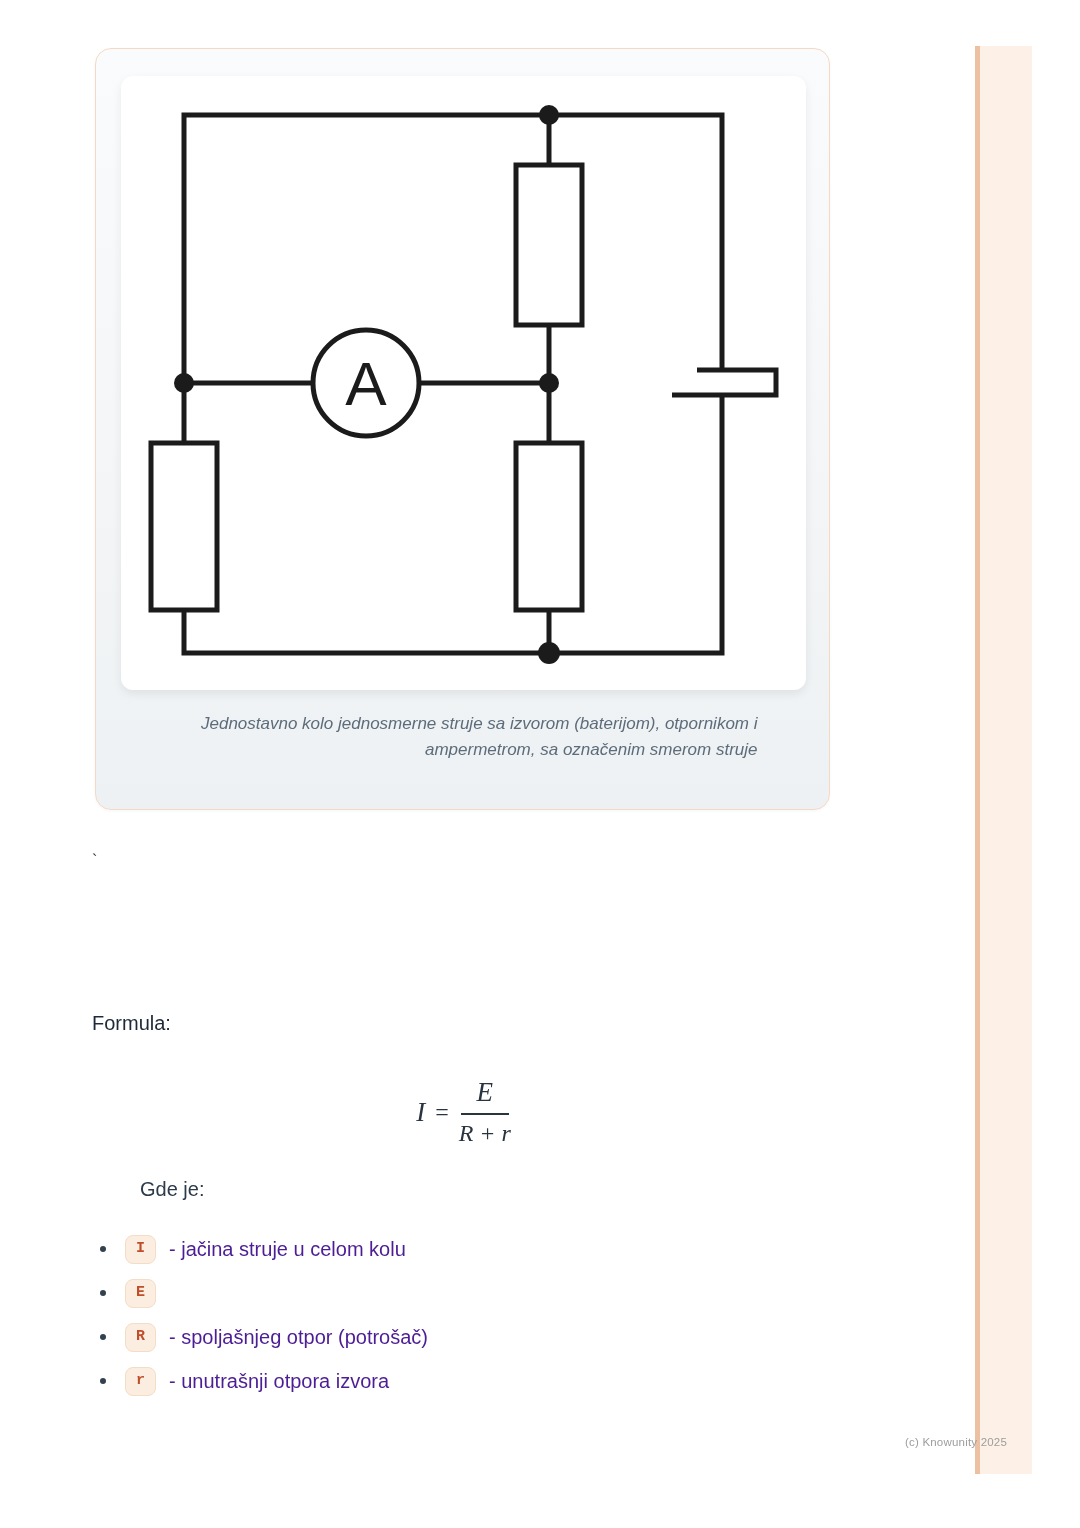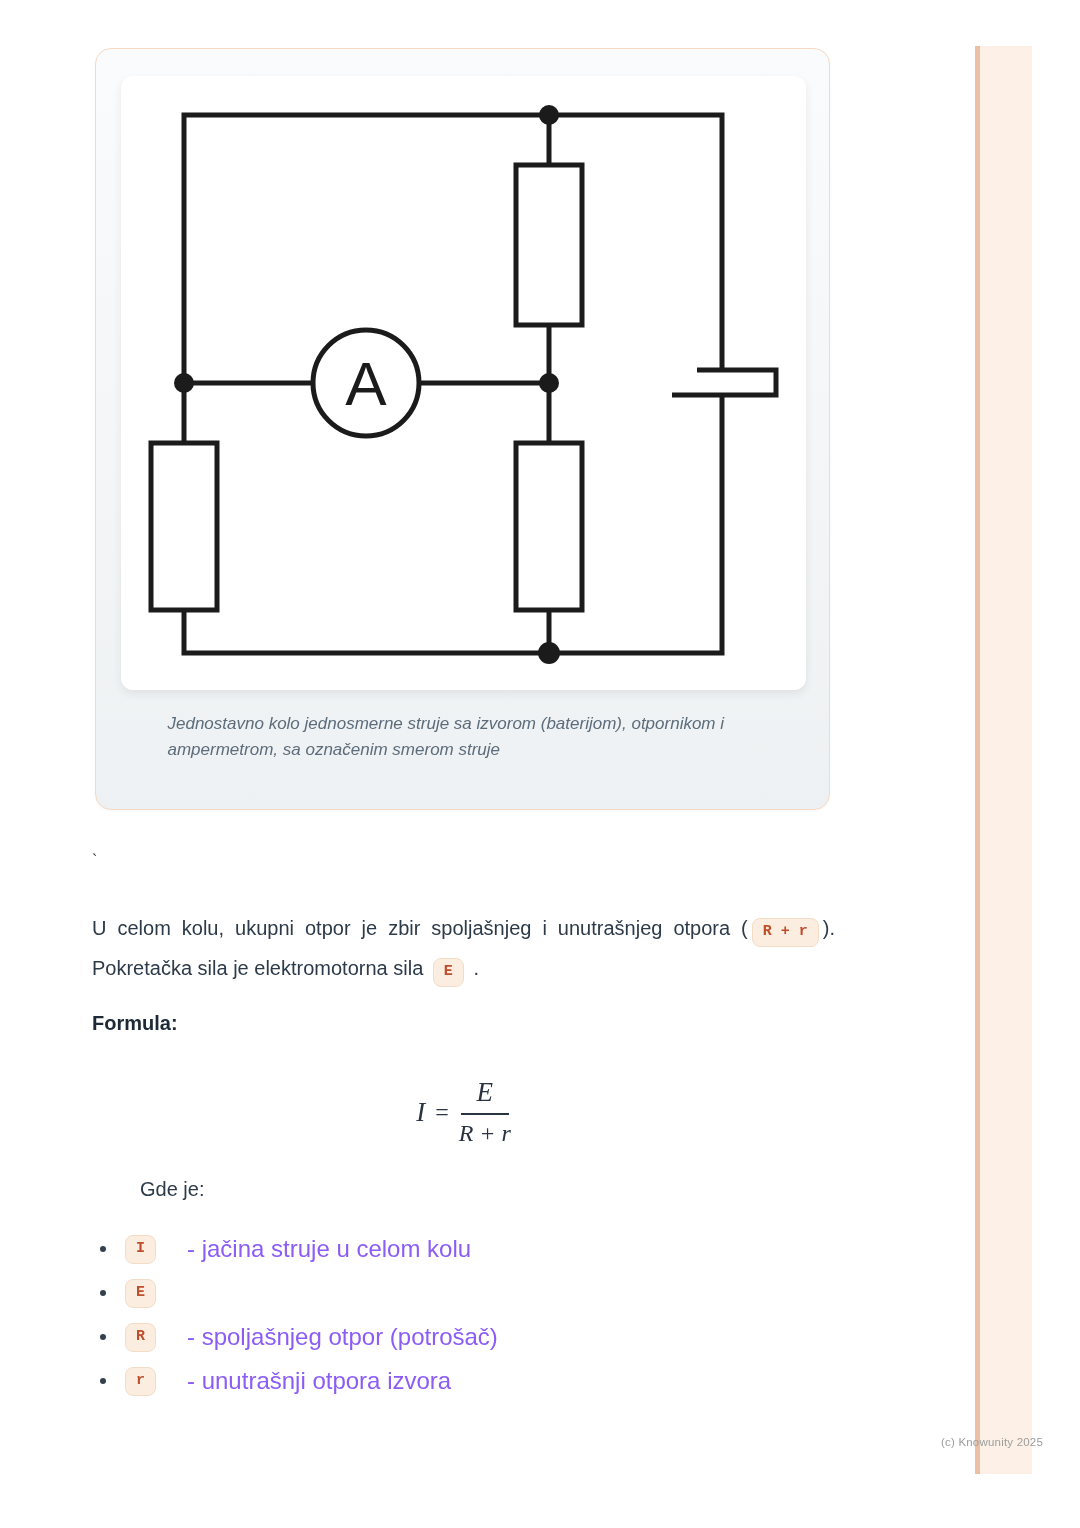--- a/index.html
+++ b/index.html
@@ -26,68 +26,67 @@
     z-index:2;
   }
   .figure-panel {
     position:absolute; left:25px; top:27px; width:685px; height:614px;
     background:#ffffff; border-radius:12px;
     box-shadow:0 4px 10px rgba(0,0,0,.07);
   }
   .figure-panel svg { display:block; width:100%; height:100%; }
   .figure-caption {
     position:absolute; left:50%; top:662px; transform:translateX(-50%);
-    width:590px; text-align:left; font-style:italic;
+    width:590px; text-align:right; font-style:italic;
     font-size:17px; line-height:1.55; color:#5c6c7a;
   }
 
   
   .stray-mark { position:absolute; left:92px; top:852px; font-size:16px; color:#3a3a3a; z-index:2; }
 
   
   .para {
     position:absolute; left:92px; top:908px; width:743px;
     font-size:20px; line-height:40px; text-align:justify; color:#2c3a49; z-index:2;
   }
   .chip {
     display:inline-block; margin:0 4px; padding:3px 10px 4px;
     background:#fbeee1; border:1px solid #f3ddc7; border-radius:8px;
     font-family:"Liberation Mono", monospace; font-weight:bold;
     font-size:15px; line-height:20px; color:#bf4e2c; white-space:nowrap;
     vertical-align:baseline;
   }
 
   .formula-label {
-    position:absolute; left:92px; top:1012px; font-size:20px; font-weight:bold;
+    position:absolute; left:92px; top:1012px; font-size:20px; font-weight:normal;
     color:#1d2937; z-index:2;
   }
 
   .formula {
     position:absolute; left:92px; top:1072px; width:743px; height:80px;
     display:flex; justify-content:center; align-items:center; gap:10px;
     font-family:"Liberation Serif", serif; font-style:italic; color:#2a3440; z-index:2;
   }
   .formula .f-lhs { font-size:27px; }
   .formula .f-eq  { font-size:24px; font-style:normal; }
   .frac { display:inline-flex; flex-direction:column; align-items:center; }
   .frac .num { font-size:27px; padding:0 16px 5px; border-bottom:2px solid #2a3440; }
   .frac .den { font-size:24px; padding-top:5px; }
 
   .glossary-intro { position:absolute; left:92px; top:1178px; font-size:20px; color:#2c3a49; z-index:2;margin-left:48px; }
 
   .bullets { position:absolute; left:100px; top:1234px; width:735px; list-style:none; z-index:2; }
   .bullets li { display:flex; align-items:center; height:30px; margin-bottom:14px; }
   .bullet-dot { width:6px; height:6px; border-radius:50%; background:#33404d; margin:0 19px 0 0; flex:0 0 auto; }
   .bullets .chip { margin:0; min-width:16px; text-align:center; }
-  .bullet-text { margin-left:31px; font-size:24px; color:#8b5cf6; }
+  .bullet-text { margin-left:13px; font-size:20px; color:#4c1d95; }
 
   .footer {
     position:absolute; left:905px; top:1436px; font-size:11.5px; color:#9d9d9d; z-index:3;
     letter-spacing:.2px;
-    margin-left:36px;
   }
 </style>
 </head>
 <body>
 
 <div class="page">
 
   <div class="side-stripe"></div>
 
   <section class="figure-card">
@@ -118,21 +117,20 @@
         <circle cx="63" cy="307" r="10" fill="#1b1b1b" stroke="none"></circle>
         <circle cx="428" cy="307" r="10" fill="#1b1b1b" stroke="none"></circle>
         <circle cx="428" cy="577" r="11" fill="#1b1b1b" stroke="none"></circle>
       </svg>
     </div>
     <p class="figure-caption">Jednostavno kolo jednosmerne struje sa izvorom (baterijom), otpornikom i ampermetrom, sa označenim smerom struje</p>
   </section>
 
   <div class="stray-mark">`</div>
 
-  <p class="para"><span>U celom kolu, ukupni otpor je zbir spoljašnjeg i unutrašnjeg otpora (</span><span class="chip">R + r</span><span>). Pokretačka sila je elektromotorna sila</span> <span class="chip">E</span><span> .</span></p>
 
   <h3 class="formula-label">Formula:</h3>
 
   <div class="formula">
     <span class="f-lhs">I</span>
     <span class="f-eq">=</span>
     <span class="frac">
       <span class="num">E</span>
       <span class="den">R + r</span>
     </span>

